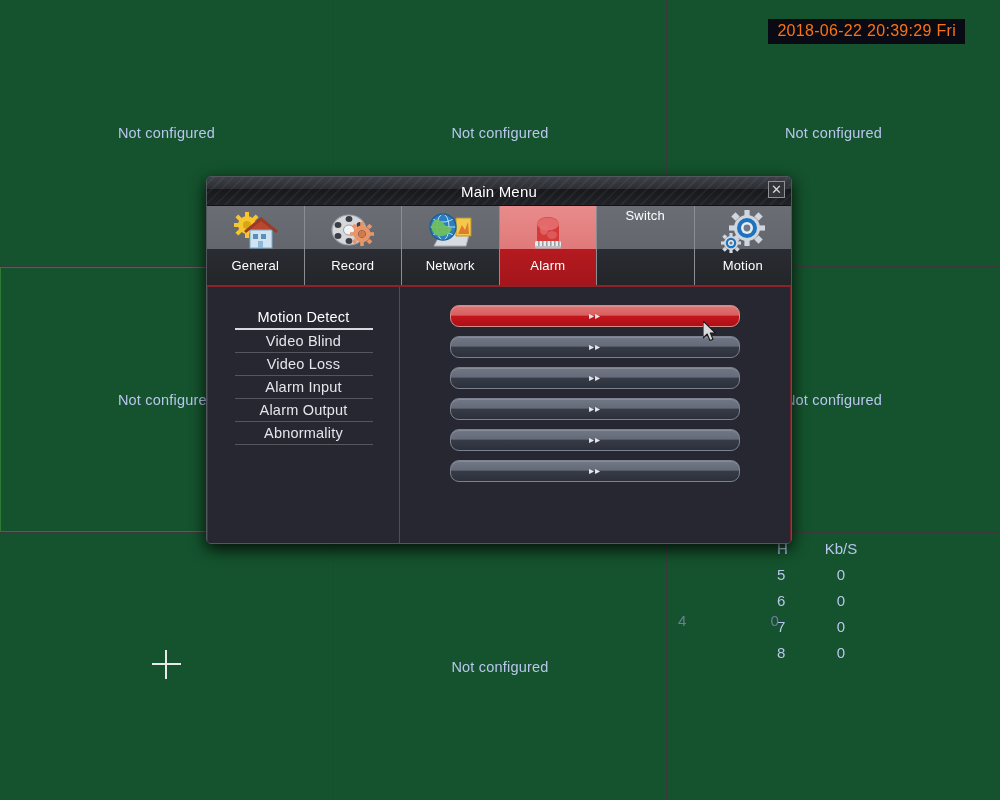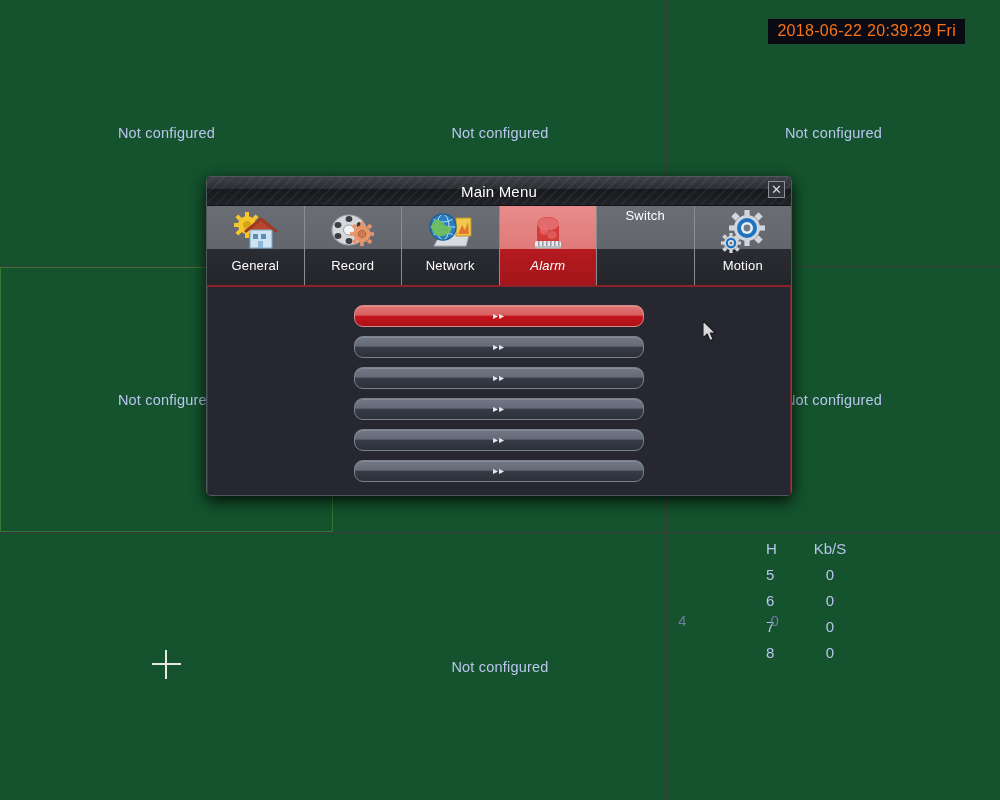--- a/index.html
+++ b/index.html
@@ -80,21 +80,21 @@
 
   
   #bitrate-panel {
     position: absolute;
     left: 766px; top: 536px;
     color: #b9c6ee;
     font-size: 15px;
     line-height: 26px;
     user-select: none;
   }
-  #bitrate-panel table { border-collapse: collapse; }
+  #bitrate-panel table { border-collapse: collapse; margin-left: 11px; }
   #bitrate-panel td {
     padding: 0 14px 0 0;
     text-align: left;
     white-space: nowrap;
   }
   #bitrate-panel td.val {
     text-align: center;
     min-width: 56px;
     padding-right: 0;
   }
@@ -110,21 +110,21 @@
     font-size: 15px;
     white-space: nowrap;
     letter-spacing: 40px;
   }
 
   
   #main-menu {
     position: absolute;
     left: 206px; top: 176px;
     width: 586px;
-    height: 320px;
+    height: 368px;
     box-sizing: border-box;
     border: 1px solid #53565c;
     border-radius: 5px;
     background: #2a2b33;
     box-shadow: 0 5px 16px rgba(0,0,0,.85);
     overflow: hidden;
   }
 
   
   #titlebar {
@@ -177,21 +177,20 @@
     border-right: 1px solid #8a8d94;
     display: flex;
     flex-direction: column;
     align-items: center;
     justify-content: flex-start;
     cursor: pointer;
   }
   .tab:last-child { border-right: none; }
   .tab.active {
     background: linear-gradient(to bottom, #e98b8b 0%, #e07a7a 54%, #b51a1f 55%, #a3161b 100%);
-    font-style: italic;
   }
   .tab-icon {
     height: 50px;
     width: 100%;
     display: flex;
     align-items: center;
     justify-content: center;
     padding-top: 2px;
     box-sizing: border-box;
   }
@@ -516,20 +515,40 @@
             <circle cx="0" cy="0" r="1.6" fill="#6f7a86"></circle>
           </g>
         </svg>
       </div>
       <span class="tab-label">Motion</span>
     </div>
   </div>
 
   <div id="dlg-body">
 
+    <div id="left-pane">
+      <div class="menu-item active">
+        <span>Motion Detect</span>
+      </div>
+      <div class="menu-item">
+        <span>Video Blind</span>
+      </div>
+      <div class="menu-item">
+        <span>Video Loss</span>
+      </div>
+      <div class="menu-item">
+        <span>Alarm Input</span>
+      </div>
+      <div class="menu-item">
+        <span>Alarm Output</span>
+      </div>
+      <div class="menu-item">
+        <span>Abnormality</span>
+      </div>
+    </div>
 
     <div id="right-pane">
       <div class="bigbtn alert">
         <span class="chev">▸▸</span>
       </div>
       <div class="bigbtn">
         <span class="chev">▸▸</span>
       </div>
       <div class="bigbtn">
         <span class="chev">▸▸</span>

